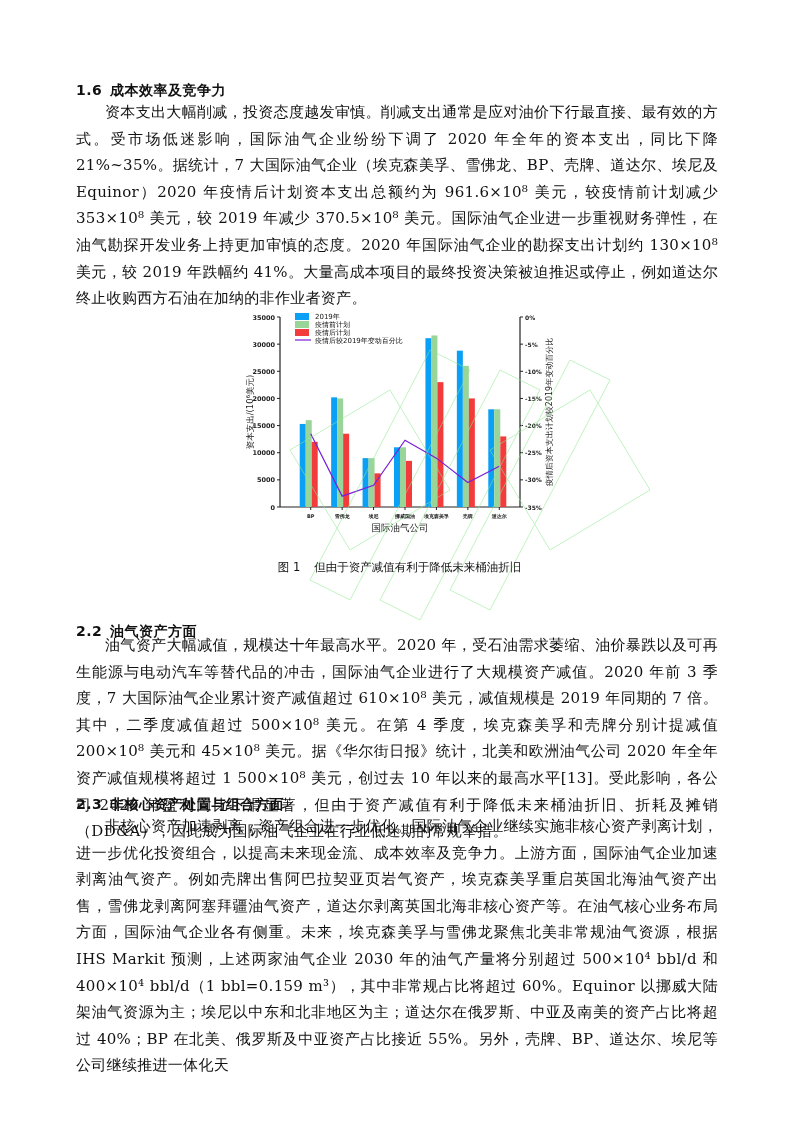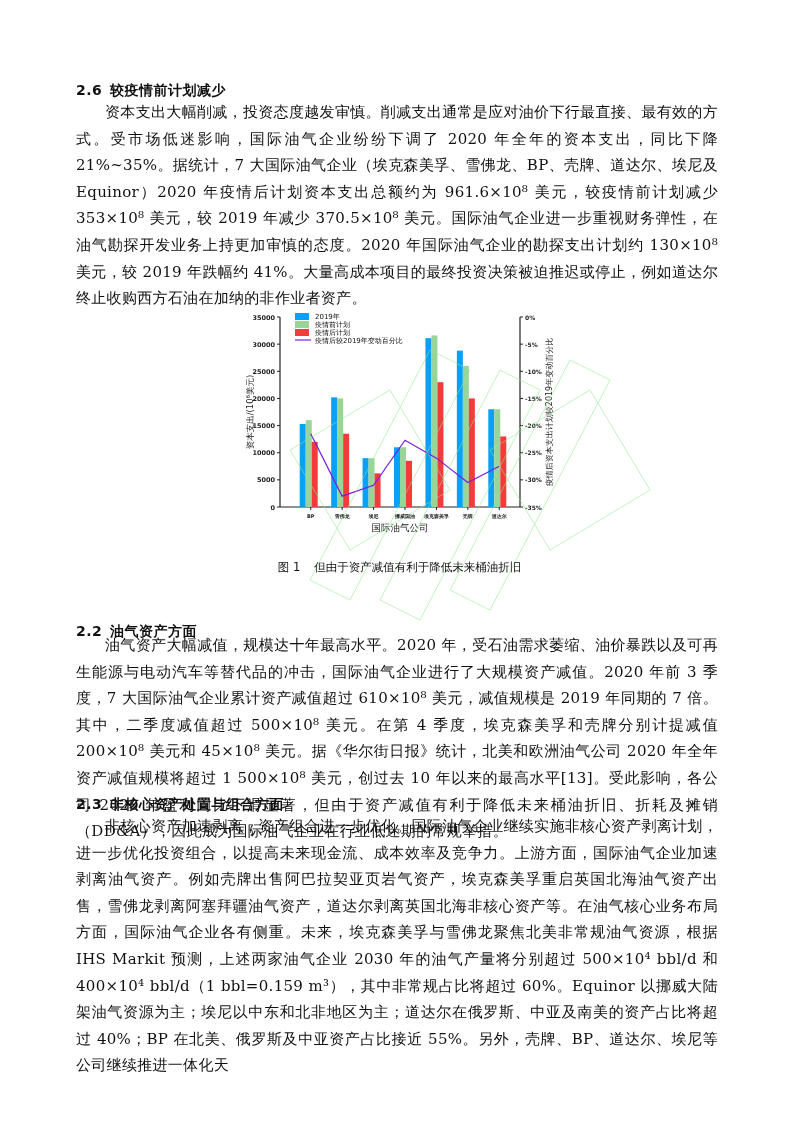--- a/index.html
+++ b/index.html
@@ -17,21 +17,21 @@
   .caption .fignum { margin-right:14px;padding-left:6px; }
   .chart { position:absolute; left:240px; top:305px; width:320px; height:240px; }
   .watermark { position:absolute; left:270px; top:330px; width:400px; height:300px; pointer-events:none; }
 </style>
 </head>
 <body>
 
 <div class="page">
 
   <div class="h2" style="top:82px;">
-    <span class="num">2.6</span><span>较疫情前计划减少</span>
+    <span class="num">1.6</span><span>成本效率及竞争力</span>
   </div>
   <div class="para" style="top:99px;">
     <p>资本支出大幅削减，投资态度越发审慎。削减支出通常是应对油价下行最直接、最有效的方式。受市场低迷影响，国际油气企业纷纷下调了 2020 年全年的资本支出，同比下降 21%~35%。据统计，7 大国际油气企业（埃克森美孚、雪佛龙、BP、壳牌、道达尔、埃尼及 Equinor）2020 年疫情后计划资本支出总额约为 961.6×10⁸ 美元，较疫情前计划减少 353×10⁸ 美元，较 2019 年减少 370.5×10⁸ 美元。国际油气企业进一步重视财务弹性，在油气勘探开发业务上持更加审慎的态度。2020 年国际油气企业的勘探支出计划约 130×10⁸ 美元，较 2019 年跌幅约 41%。大量高成本项目的最终投资决策被迫推迟或停止，例如道达尔终止收购西方石油在加纳的非作业者资产。</p>
   </div>
 
   <div class="chart">
     <svg id="chart-svg" width="320" height="240" viewBox="0 0 320 240">
         <line x1="40" y1="12" x2="40" y2="202" stroke="#222" stroke-width="1.2"></line>
         <line x1="40" y1="202" x2="280" y2="202" stroke="#222" stroke-width="1.2"></line>
         <line x1="280" y1="12" x2="280" y2="202" stroke="#222" stroke-width="1.2"></line>

